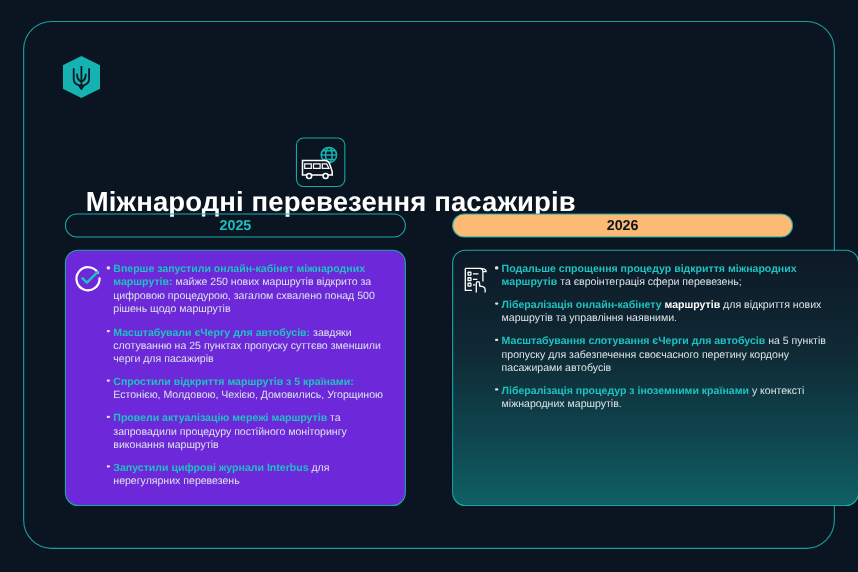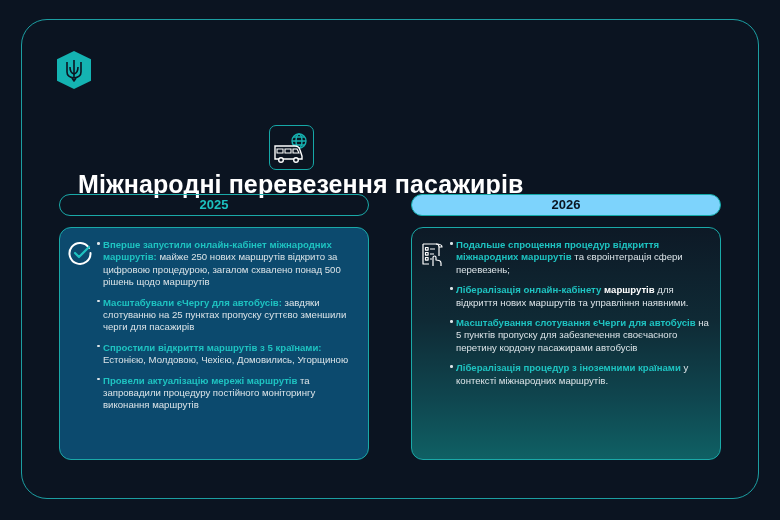--- a/index.html
+++ b/index.html
@@ -25,28 +25,28 @@
     .title-icon {
       width: 45px; height: 45px; border: 1.5px solid #16a8a7; border-radius: 7px; box-sizing: border-box;
       display: flex; align-items: center; justify-content: center;
     }
     .page-title { margin-left: 19px; font-size: 25px; font-weight: 700; color: #ffffff; letter-spacing: 0.1px; }
     .year-pill {
       position: absolute; top: 194px; height: 22px; box-sizing: border-box;
       border-radius: 11px; text-align: center; font-size: 13px; font-weight: 700; line-height: 20px;
     }
     .year-2025 { left: 59px; width: 310px; border: 1.5px solid #1aa9a8; color: #1cc1bf; }
-    .year-2026 { left: 411px; width: 310px; background: #7dd3fc; color: #0a1420; border: 1.5px solid #12a9a8; }
+    .year-2026 { left: 411px; width: 310px; background: #fdba74; color: #0a1420; border: 1.5px solid #12a9a8; }
     .panel {
       position: absolute; top: 227px; box-sizing: border-box; border-radius: 12px;
       border: 1.5px solid #1aa9a8;
     }
-    .panel-2025 { left: 59px; width: 310px; height: 233px; background: #0c4a6e; }
+    .panel-2025 { left: 59px; width: 310px; height: 233px; background: #6d28d9; }
     .panel-2026 {
-      left: 411px; width: 310px; height: 233px;
+      left: 411px; width: 370px; height: 233px;
       background: linear-gradient(180deg, #0d1926 0%, #0f2a35 40%, #0f4750 75%, #0f6064 100%);
     }
     .panel-icon { position: absolute; left: 7px; top: 12px; }
     .items { position: absolute; left: 37px; top: 11px; right: 8px; }
     .panel-2026 .items { left: 38px; }
     .item {
       position: relative; font-size: 9.6px; line-height: 12.4px; color: #dce4e8;
       padding-left: 6px; margin-bottom: 8px;
     }
     .item::before {
@@ -99,20 +99,21 @@
     <svg width="26" height="26" viewBox="0 0 26 26">
       <path d="M22 8 A10.5 10.5 0 1 0 23.5 13" fill="none" stroke="#ffffff" stroke-width="2" stroke-linecap="round"></path>
       <path d="M8 13 L12 17 L22 7" fill="none" stroke="#1ec3c1" stroke-width="2.2" stroke-linecap="round" stroke-linejoin="round"></path>
     </svg>
   </div>
   <div class="items">
     <div class="item"><span class="hl">Вперше запустили онлайн-кабінет міжнародних маршрутів:</span><span> майже 250 нових маршрутів відкрито за цифровою процедурою, загалом схвалено понад 500 рішень щодо маршрутів</span></div>
     <div class="item"><span class="hl">Масштабували єЧергу для автобусів:</span><span> завдяки слотуванню на 25 пунктах пропуску суттєво зменшили черги для пасажирів</span></div>
     <div class="item"><span class="hl">Спростили відкриття маршрутів з 5 країнами:</span><span> Естонією, Молдовою, Чехією, Домовились, Угорщиною</span></div>
     <div class="item"><span class="hl">Провели актуалізацію мережі маршрутів</span><span> та запровадили процедуру постійного моніторингу виконання маршрутів</span></div>
+    <div class="item"><span class="hl">Запустили цифрові журнали Interbus</span><span> для нерегулярних перевезень</span></div>
   </div>
 </div>
 
 <div class="panel panel-2026">
   <div class="panel-icon" style="left:9px;top:14px;">
     <svg width="24" height="26" viewBox="0 0 24 26">
       <g fill="none" stroke="#ffffff" stroke-width="1.2" stroke-linejoin="round">
         <path d="M2 2 H15 Q18 2 18 5 V14"></path>
         <path d="M2 2 V22 H8"></path>
         <rect x="4.5" y="5.5" width="2.6" height="2.6"></rect>

